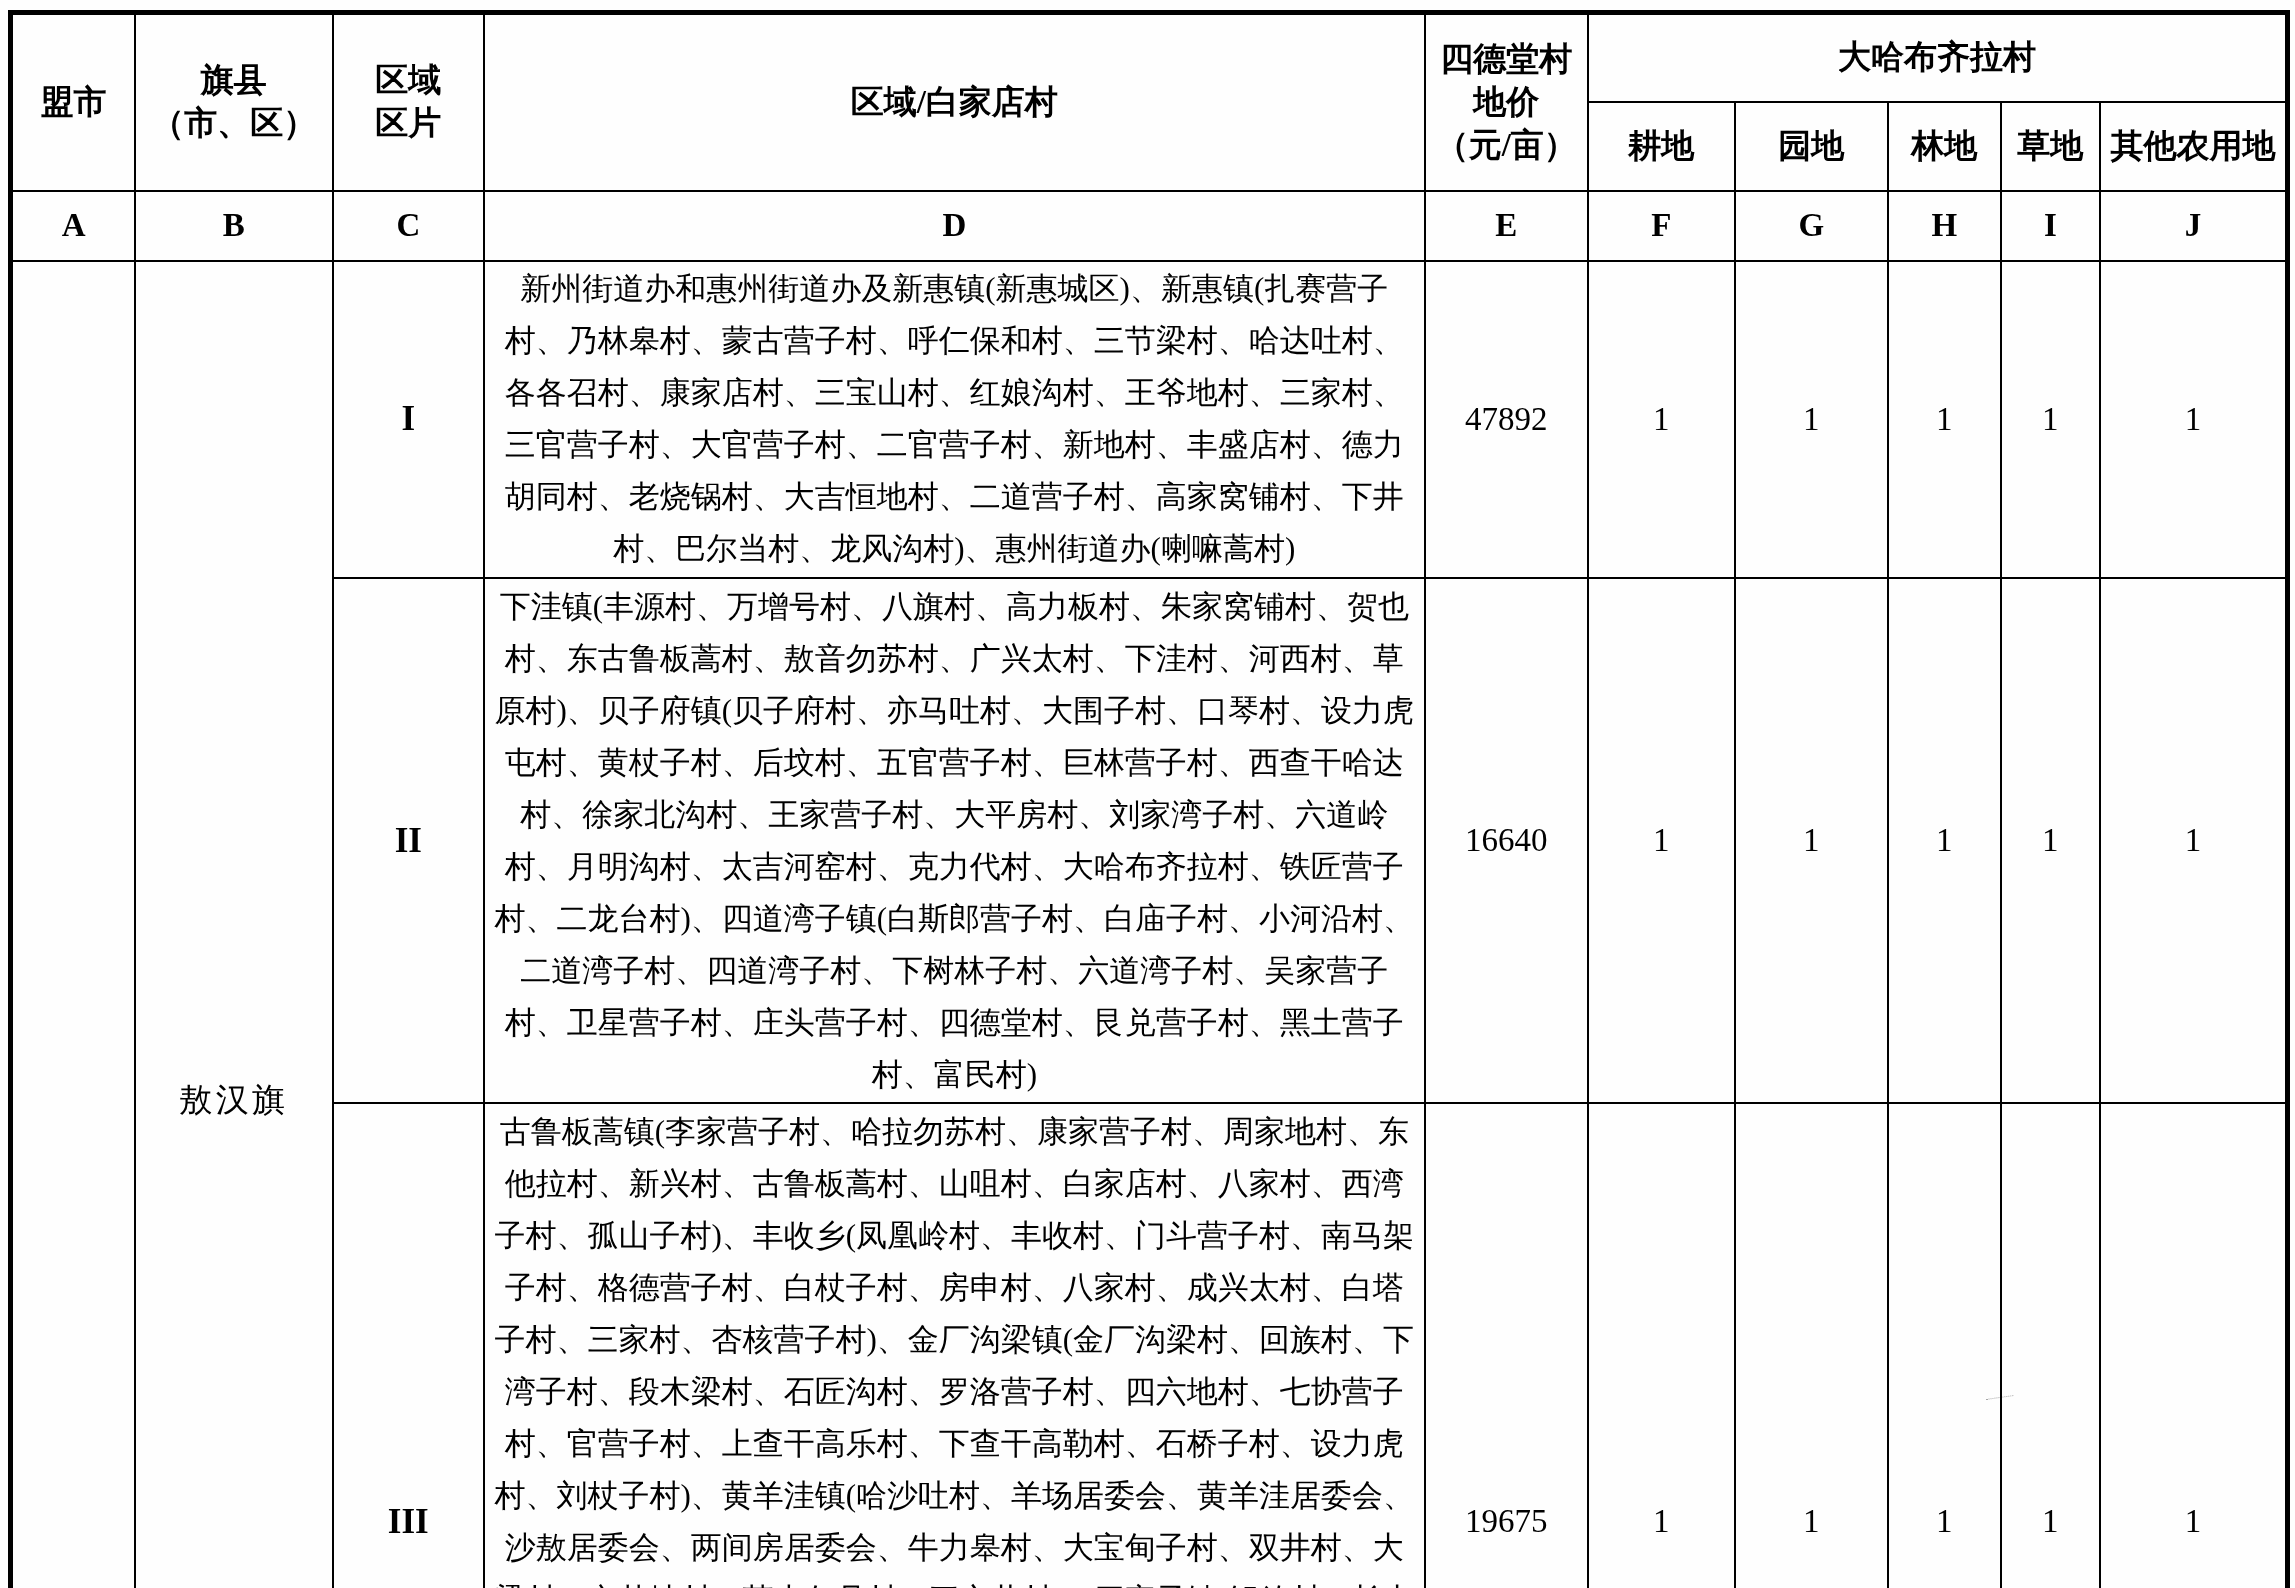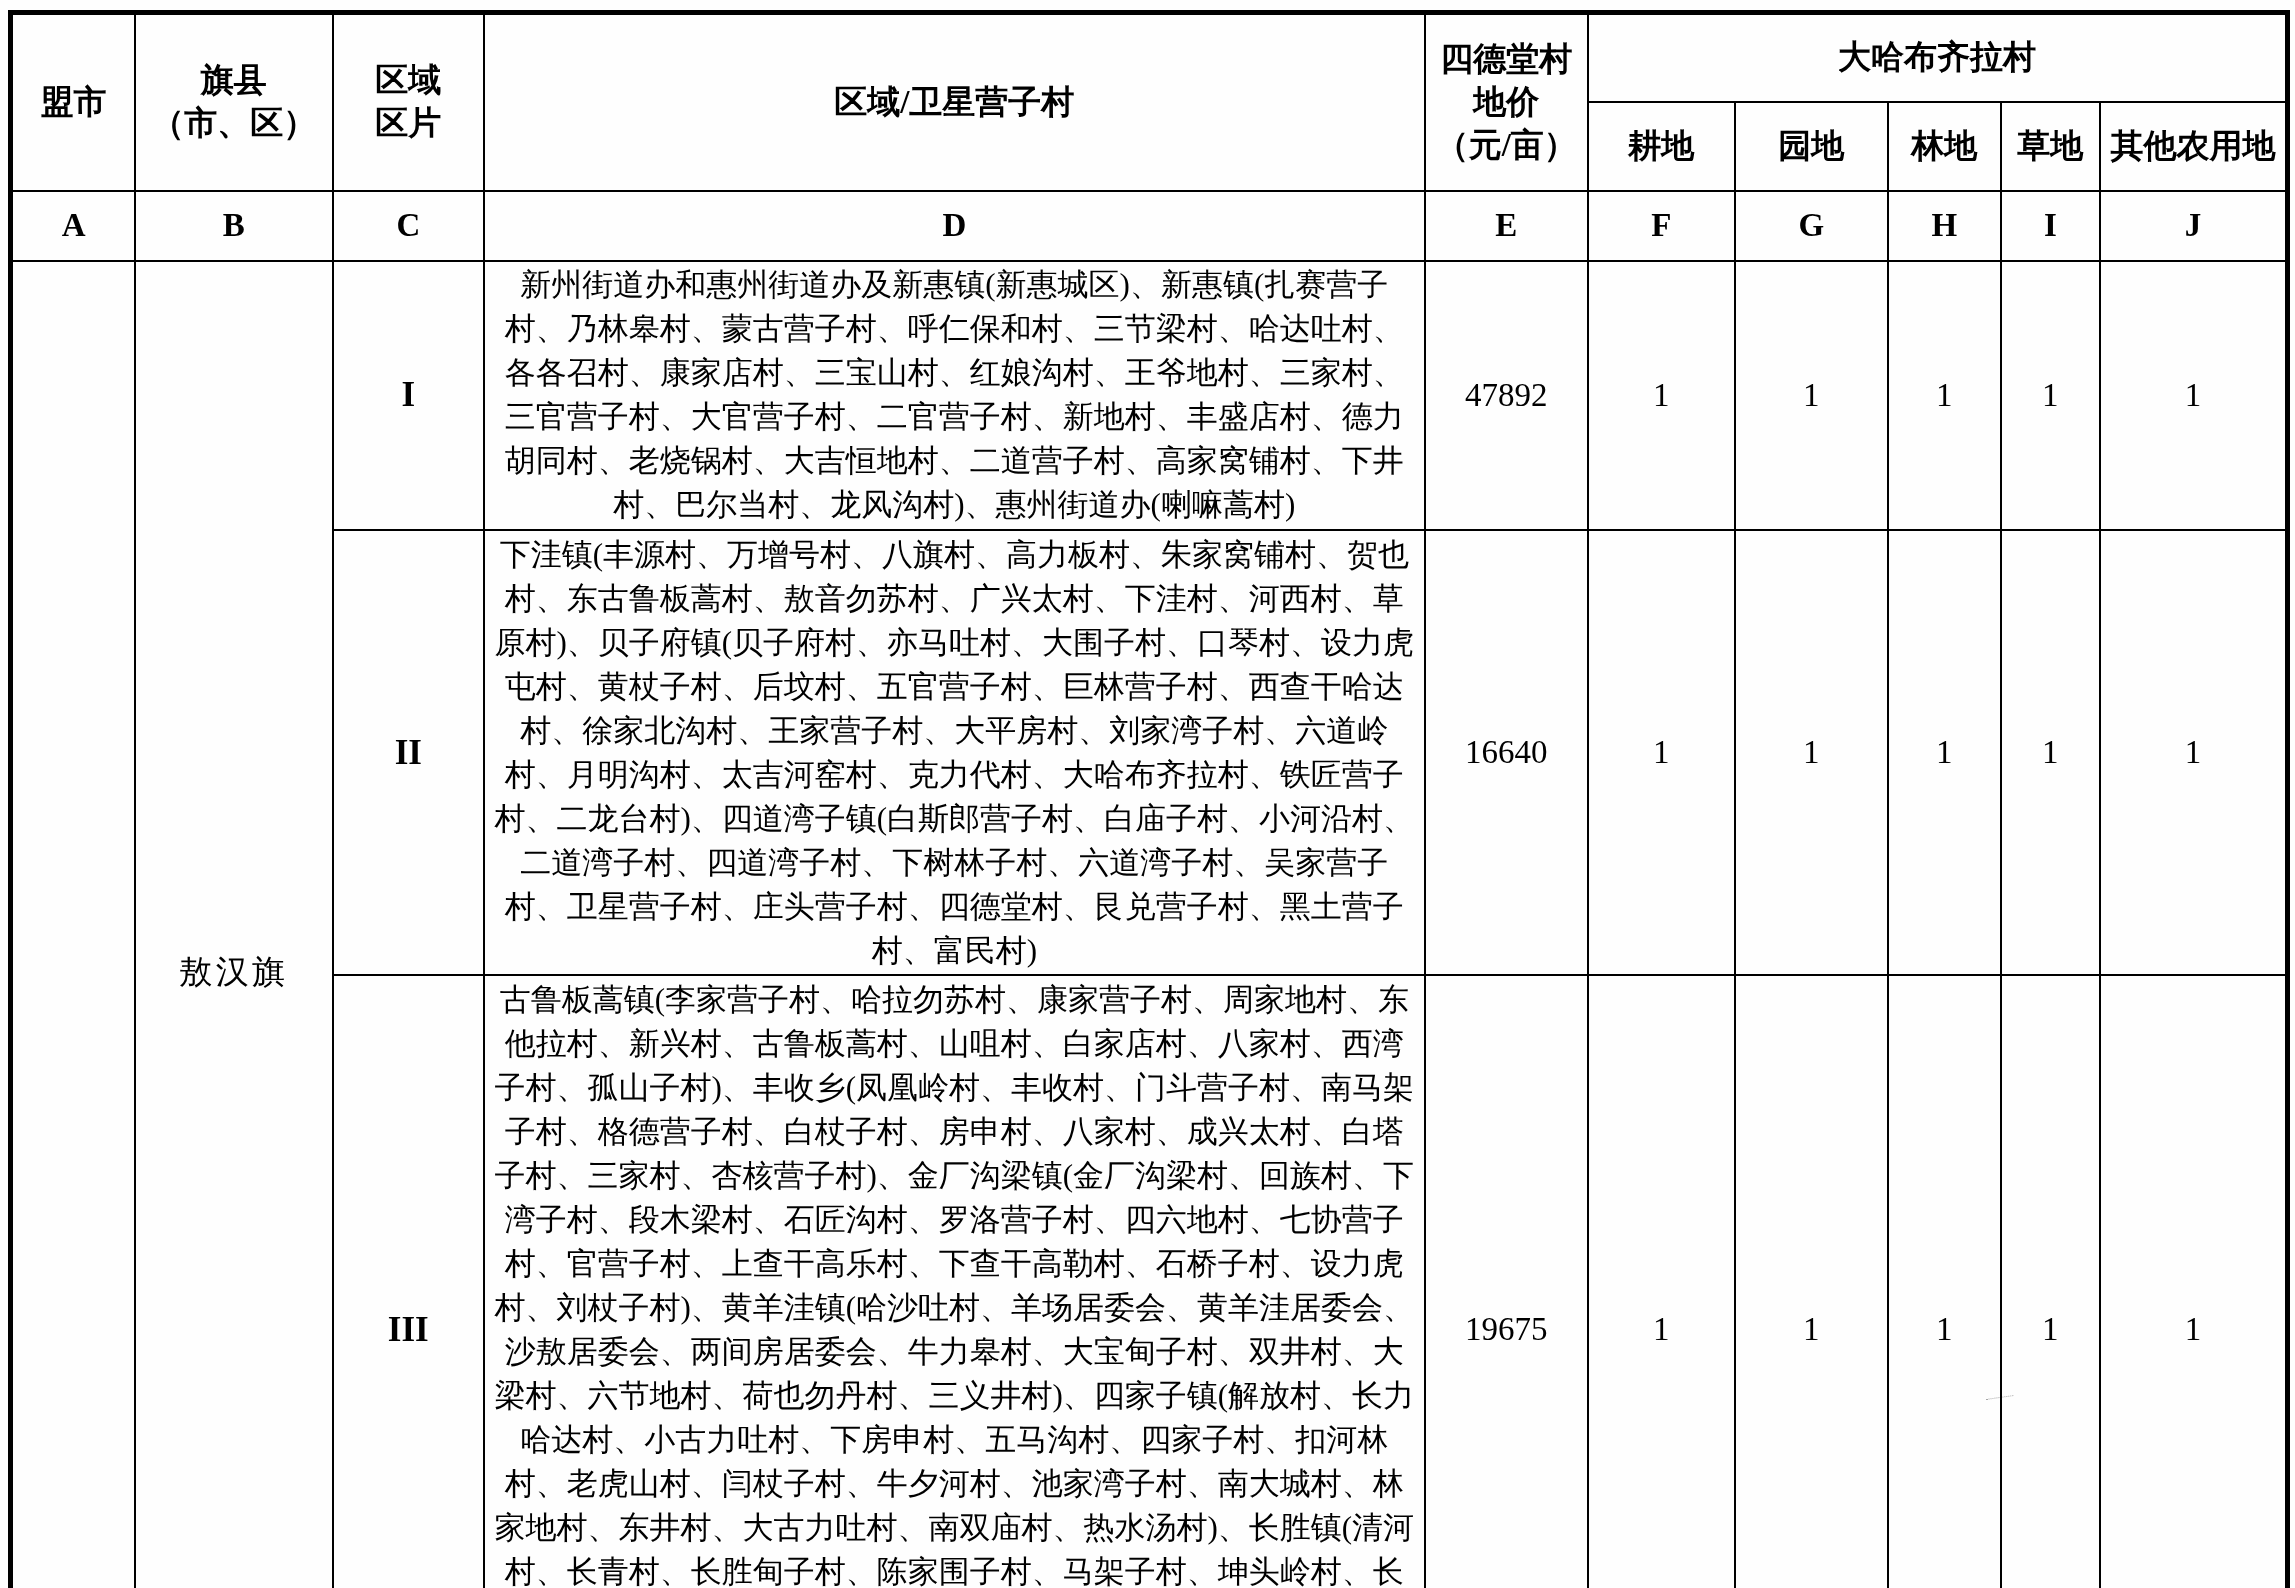--- a/index.html
+++ b/index.html
@@ -48,21 +48,21 @@
     padding: 0 3.3px;
   }
   
   .zone-cell {
     font-weight: bold;
     font-size: 35px;
   }
   .desc-cell {
     text-align: left;
     font-size: 31px;
-    line-height: 44px;
+    line-height: 52px;
     padding: 6.6px 6.6px 6.6px 6.6px;
     font-family: "Liberation Serif", "DejaVu Serif", serif;
   }
   .price-cell, .coeff-cell {
     font-size: 33px;
     margin-top: 21px;
   }
   .banner-cell {
     font-size: 33px;
     letter-spacing: 3.3px;
@@ -106,21 +106,21 @@
       </th>
       <th rowspan="2">
         <span class="hline">旗县</span>
         <span class="hline">（市、区）</span>
       </th>
       <th rowspan="2">
         <span class="hline">区域</span>
         <span class="hline">区片</span>
       </th>
       <th rowspan="2">
-        <span>区域/卫星营子村</span>
+        <span>区域/白家店村</span>
       </th>
       <th rowspan="2">
         <span class="hline">四德堂村</span>
         <span class="hline">地价</span>
         <span class="hline">（元/亩）</span>
       </th>
       <th colspan="5">
         <span>大哈布齐拉村</span>
       </th>
     </tr>

